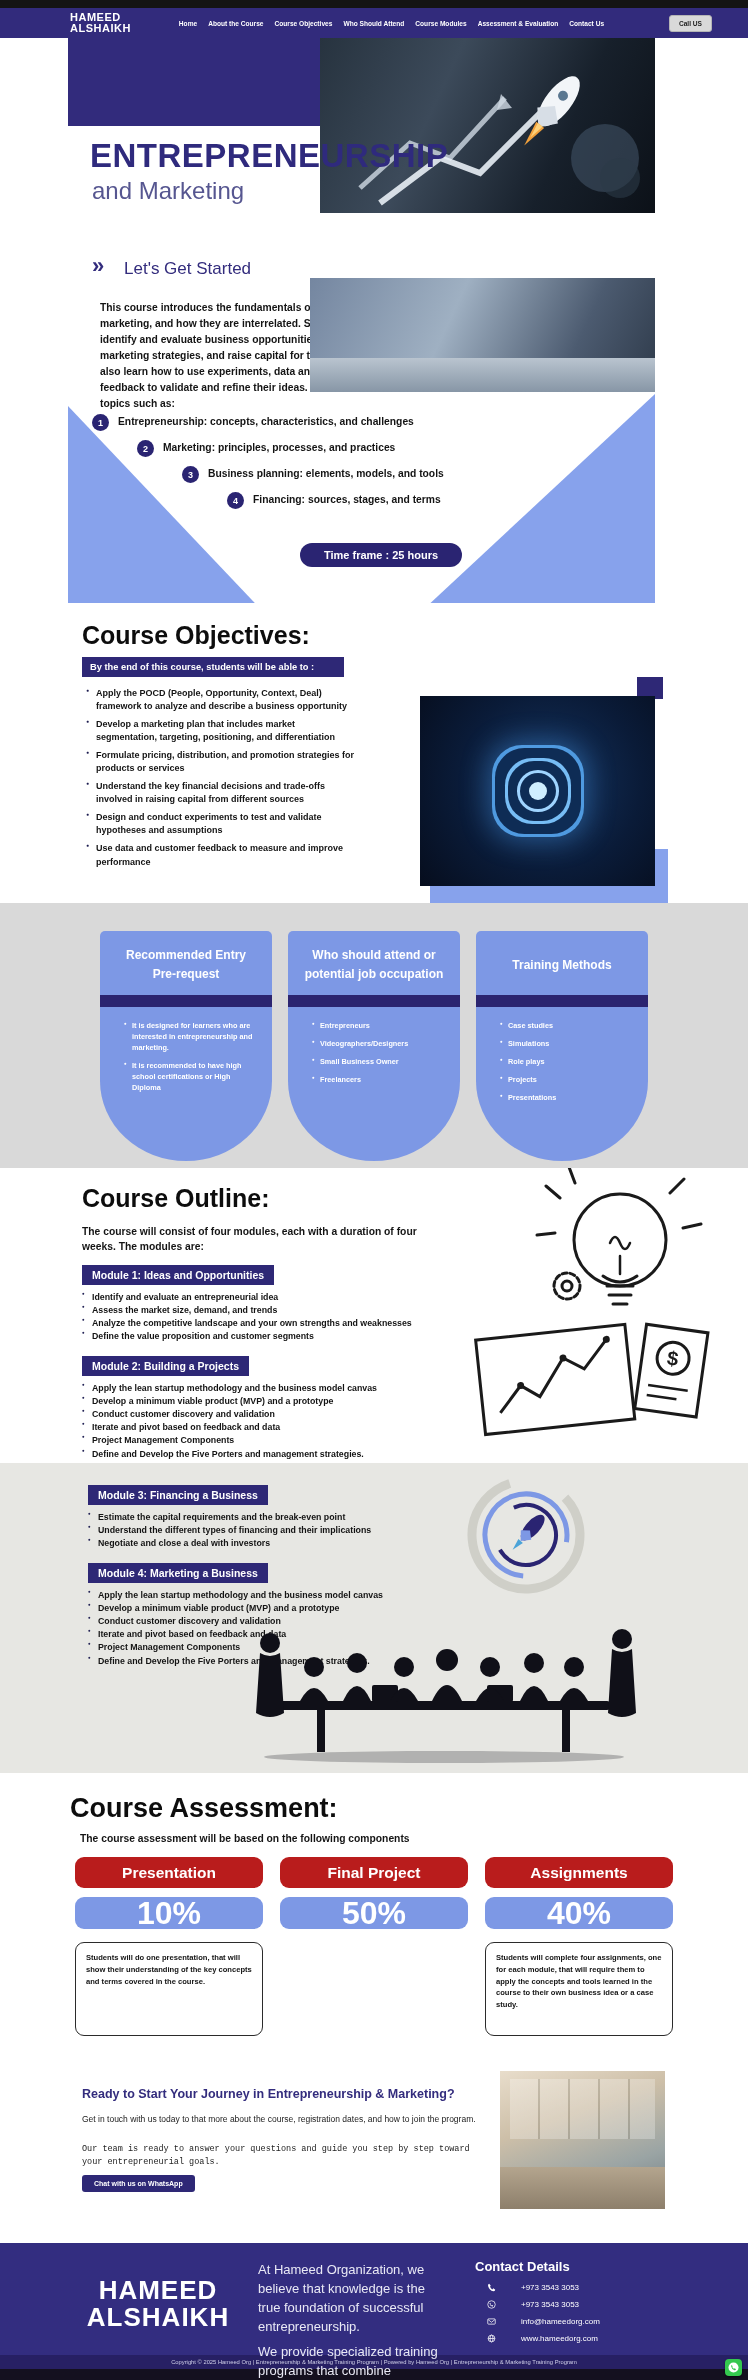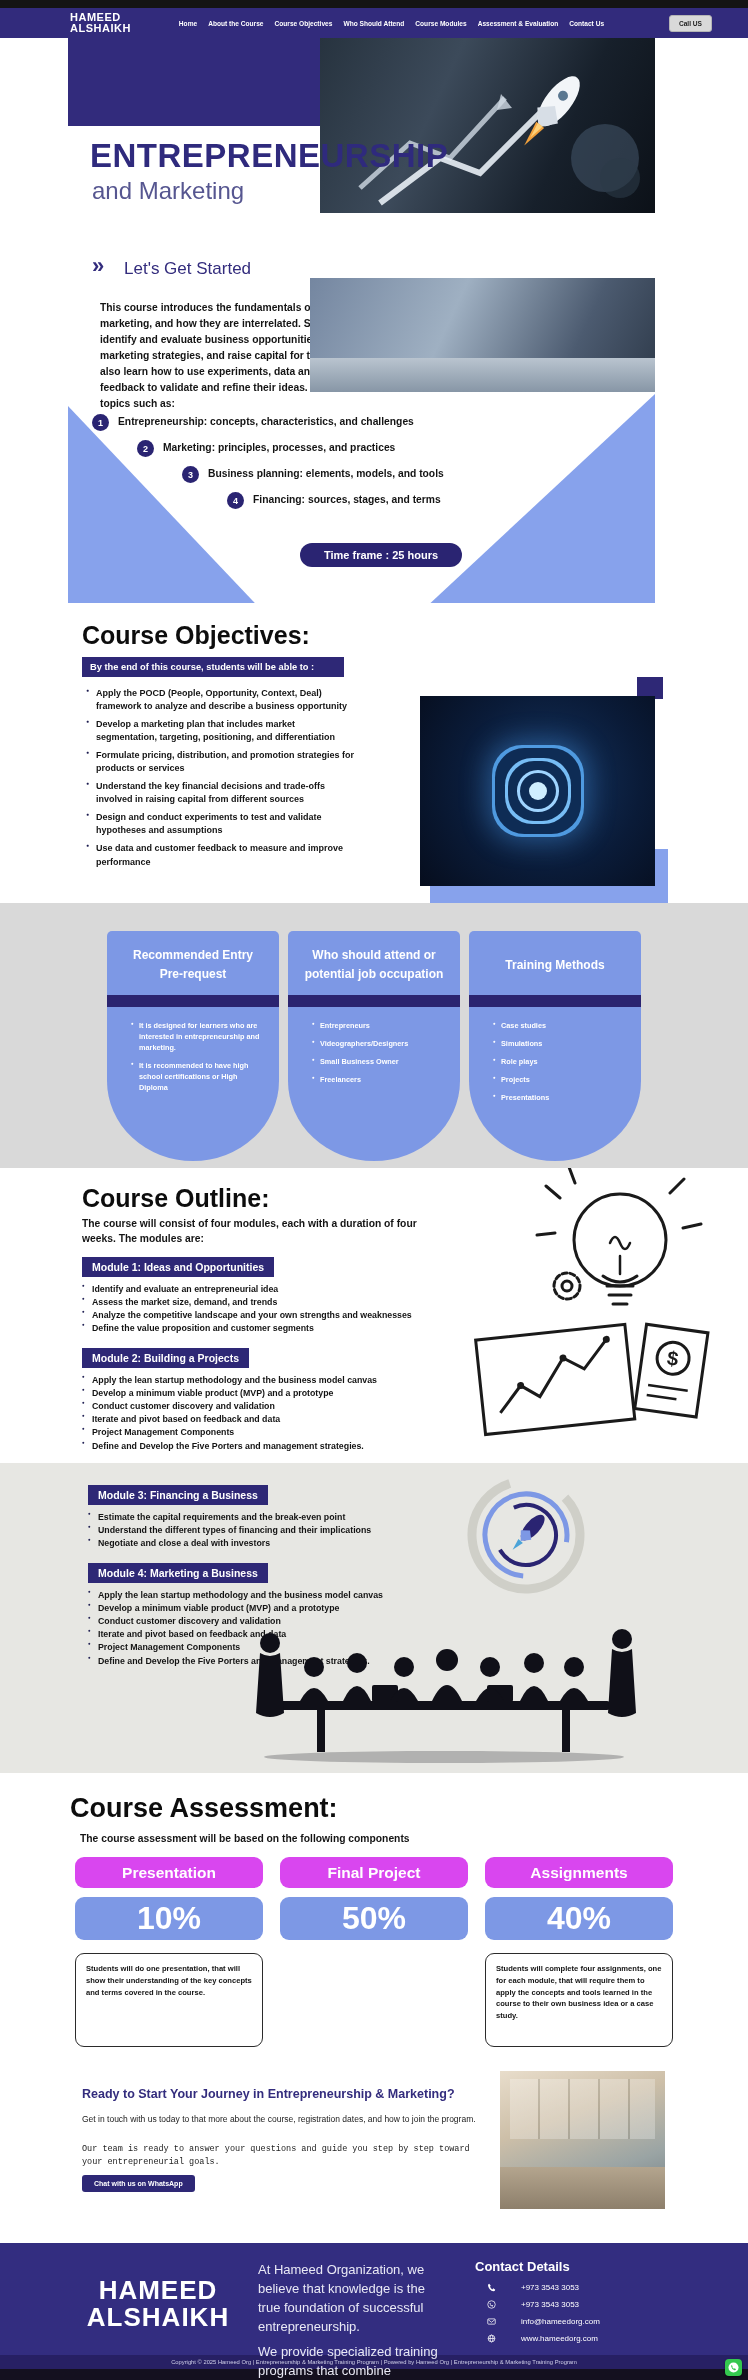--- a/index.html
+++ b/index.html
@@ -41,54 +41,54 @@
   .obj-list { position:absolute; left:86px; top:84px; width:268px; list-style:none; }
   .obj-list li { font-size:9px; font-weight:bold; color:#141414; line-height:1.45; margin-bottom:5px; padding-left:10px; position:relative; }
   .obj-list li::before { content:"●"; position:absolute; left:0; top:0; font-size:5px; color:#1a1a4e; }
   .navy-sq { position:absolute; left:637px; top:74px; width:26px; height:22px; background:#2e2876; }
   .blue-rect { position:absolute; left:430px; top:246px; width:238px; height:54px; background:#87a2ec; }
   .target-photo { position:absolute; left:420px; top:93px; width:235px; height:190px; background:radial-gradient(circle at 55% 45%, #14335e 0%, #0a1b38 55%, #060d1d 100%); display:flex; align-items:center; justify-content:center; }
   .target { width:18px; height:18px; border-radius:50%; background:#cfeeff;
     box-shadow:0 0 0 9px #0e2c55, 0 0 0 12px #9fd4ff, 0 0 0 21px #0e2c55, 0 0 0 24px #77bdf5, 0 0 0 34px #0e2c55, 0 0 0 37px #4f9ae0, 0 0 28px 40px rgba(70,150,230,.45); }
 
   
-  .band1 { height:265px; background:#d9d9d9; display:flex; justify-content:center; gap:9px; padding-top:28px; }
+  .band1 { height:265px; background:#d9d9d9; display:flex; justify-content:center; gap:16px; padding-top:28px; }
   .card { width:172px; height:230px; background:#7d98e5; border-radius:5px 5px 86px 86px / 5px 5px 80px 80px; overflow:hidden; }
   .card-head { min-height:64px; display:flex; align-items:center; justify-content:center; text-align:center; color:#fff; font-size:12px; font-weight:bold; line-height:1.55; padding:10px 16px 6px; }
   .card-strip { height:12px; background:#2b2470; }
   .card-body { padding:14px 18px 0 24px; }
   .card-body ul { list-style:none; }
   .card-body li { color:#fff; font-size:7.3px; font-weight:bold; line-height:1.5; margin-bottom:7px; padding-left:8px; position:relative; }
   .card-body li::before { content:"●"; position:absolute; left:0; top:0; font-size:4.5px; color:#fff; }
 
   
   .outline { position:relative; height:295px; background:#fff; }
   .outline-col { position:absolute; left:82px; top:16px; width:352px; }
-  .outline-heading { font-size:25px; font-weight:bold; color:#0d0d0d; margin-bottom:4px; }
+  .outline-heading { font-size:25px; font-weight:bold; color:#0d0d0d; margin-bottom:12px; }
   .outline-intro { font-size:10.3px; font-weight:bold; color:#141414; line-height:1.45; margin-bottom:10px; }
   .module-banner { display:inline-block; background:#2e2876; color:#fff; font-size:10.5px; font-weight:bold; padding:4px 10px; margin-bottom:6px; }
   .mod-list { list-style:none; margin-bottom:12px; }
   .mod-list li { font-size:8.8px; font-weight:bold; color:#141414; line-height:1.5; padding-left:10px; position:relative; }
   .mod-list li::before { content:"●"; position:absolute; left:0; top:0; font-size:4.5px; color:#1a1a4e; }
   .doodle { position:absolute; left:425px; top:0; width:300px; height:285px; }
 
   
   .band2 { position:relative; height:310px; background:#e7e7e3; }
   .band2-col { position:absolute; left:88px; top:22px; width:352px; }
   .rocket-circles { position:absolute; left:398px; top:10px; width:230px; height:128px; }
   .silhouettes { position:absolute; left:222px; top:142px; width:445px; height:162px; }
 
   
   .assessment { position:relative; height:290px; background:#fff; }
   .assess-heading { position:absolute; left:70px; top:20px; font-size:27px; font-weight:bold; color:#0d0d0d; }
   .assess-sub { position:absolute; left:80px; top:60px; font-size:10.3px; font-weight:bold; color:#141414; }
   .assess-cols { position:absolute; left:75px; top:84px; display:flex; gap:17px; }
   .acol { width:188px; display:flex; flex-direction:column; align-items:center; }
-  .acol .name-pill { width:100%; height:31px; background:#d946ef; border-radius:9px; color:#fff; font-size:15.5px; font-weight:bold; display:flex; align-items:center; justify-content:center; }
-  .acol .pct-pill { width:100%; height:43px; margin-top:9px; background:#7d98e5; border-radius:9px; color:#fff; font-size:32px; font-weight:bold; display:flex; align-items:center; justify-content:center; }
+  .acol .name-pill { width:100%; height:31px; background:#b91c1c; border-radius:9px; color:#fff; font-size:15.5px; font-weight:bold; display:flex; align-items:center; justify-content:center; }
+  .acol .pct-pill { width:100%; height:32px; margin-top:9px; background:#7d98e5; border-radius:9px; color:#fff; font-size:32px; font-weight:bold; display:flex; align-items:center; justify-content:center; }
   .acol .desc-box { width:100%; height:94px; margin-top:13px; background:#fff; border:1px solid #2b2b2b; border-radius:9px; padding:9px 10px; font-size:7.6px; font-weight:bold; color:#141414; line-height:1.55; }
 
   
   .cta { position:relative; height:180px; background:#fff; }
   .cta-heading { position:absolute; left:82px; top:24px; width:420px; font-size:12.5px; font-weight:bold; color:#332c7d; }
   .cta-p1 { position:absolute; left:82px; top:50px; width:405px; font-size:8.5px; color:#222; line-height:1.5; }
   .cta-p2 { position:absolute; left:82px; top:80px; width:405px; font-size:8.5px; color:#222; line-height:1.5;font-family:Liberation Mono, monospace; }
   .cta-btn { position:absolute; left:82px; top:112px; background:#2e2876; border:none; border-radius:3px; color:#fff; font-size:7px; font-weight:bold; padding:5px 12px; cursor:pointer; }
   .cta-photo { position:absolute; left:500px; top:8px; width:165px; height:138px; background:linear-gradient(160deg,#e8ddcb 0%,#cdbfa8 35%,#9aa4a4 70%,#6d7a80 100%); overflow:hidden; }
   .cta-photo .win { position:absolute; left:10px; top:8px; width:145px; height:60px; background:repeating-linear-gradient(90deg, rgba(255,255,255,.55) 0 28px, rgba(120,120,110,.5) 28px 30px); opacity:.5; }

